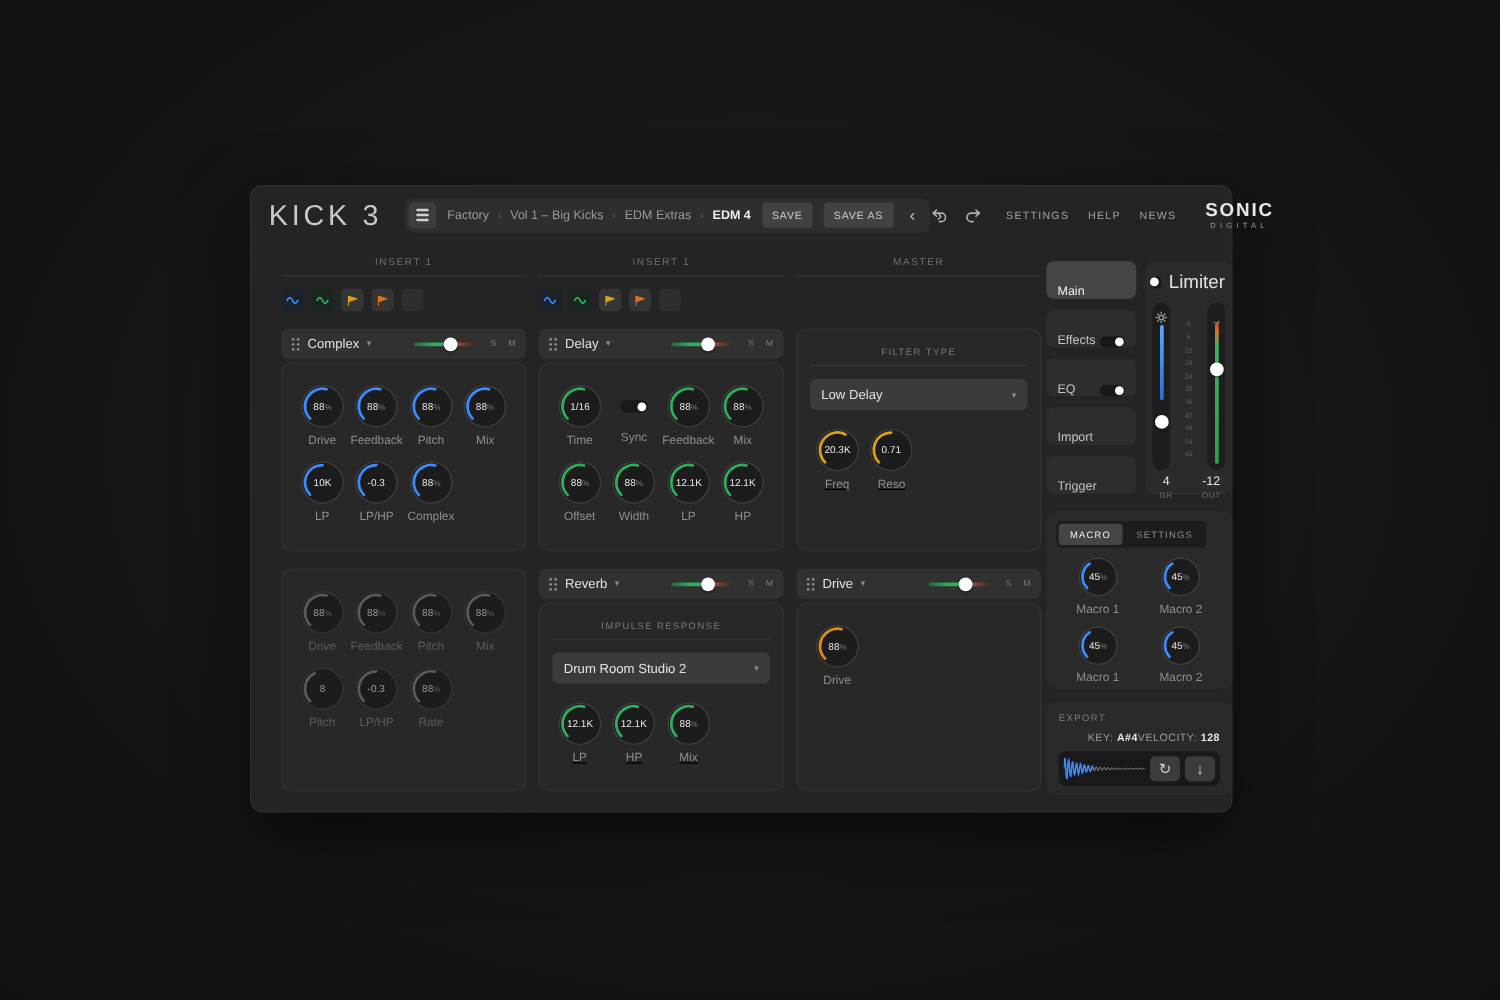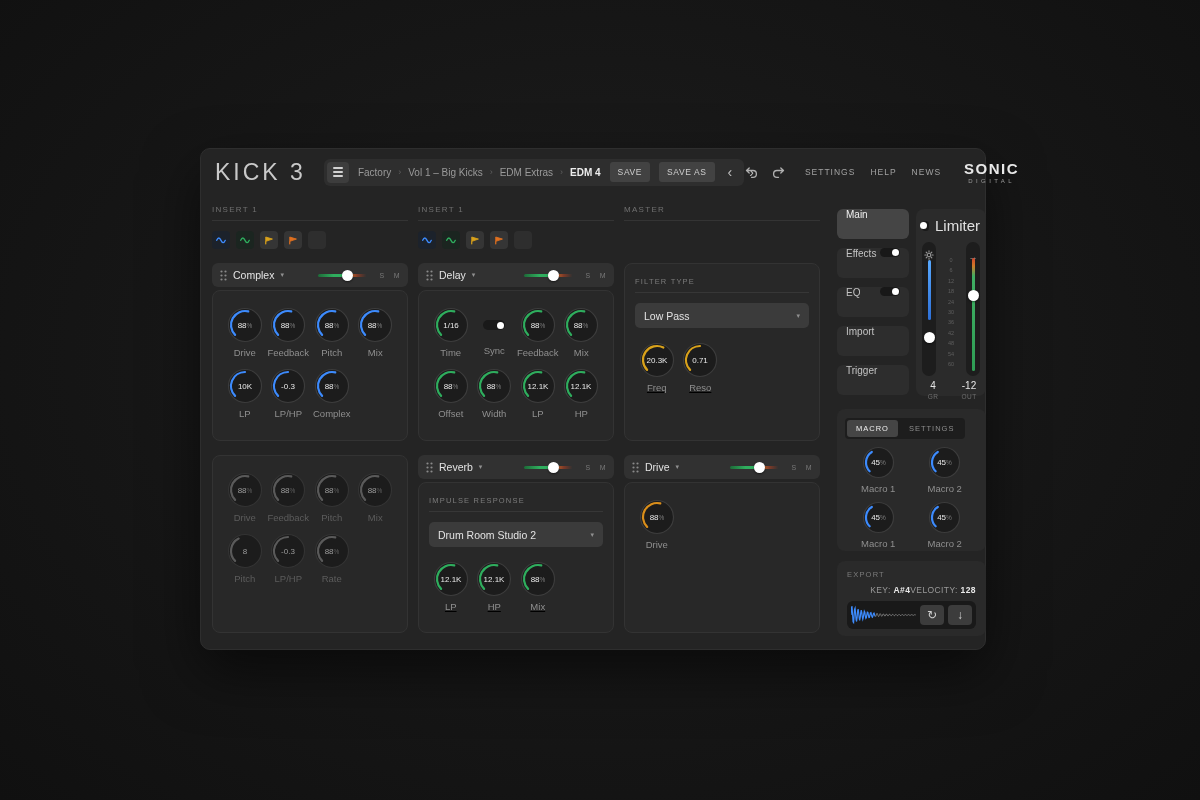--- a/index.html
+++ b/index.html
@@ -25,21 +25,21 @@
   .crumb-sep{color:#5f5f5f;font-size:9px;}
   .btn-save{background:#424242;color:#cfcfcf;font-size:8.5px;letter-spacing:.6px;padding:5px 8px;border-radius:3px;flex:none;cursor:pointer;}
   .chev{color:#c0c0c0;font-size:14px;padding:0 4px;cursor:pointer;line-height:1;}
   .topmenu{margin-left:auto;display:flex;align-items:center;gap:15px;}
   .undo-redo{display:flex;gap:12px;margin-right:4px;}
   .menu-item{font-size:8.5px;letter-spacing:1px;color:#a2a2a2;cursor:pointer;}
   .brand{text-align:center;margin-left:8px;}
   .brand-line1{font-size:15px;font-weight:bold;letter-spacing:1.5px;color:#e8e8e8;line-height:1;}
   .brand-line2{font-size:6px;letter-spacing:3.4px;color:#9a9a9a;margin-top:2px;}
   
-  .main{position:absolute;left:11px;top:56px;display:grid;grid-template-columns:repeat(3,196px);gap:10px;}
+  .main{position:absolute;left:24px;top:56px;display:grid;grid-template-columns:repeat(3,196px);gap:10px;text-align:center;}
   .col-label{font-size:8px;letter-spacing:1.3px;color:#707070;padding-bottom:6px;border-bottom:1px solid #343434;}
   .slots{display:flex;gap:6px;margin:10px 0 14px;height:18px;}
   .slot{width:18px;height:18px;border-radius:4px;display:flex;align-items:center;justify-content:center;cursor:pointer;}
   
   .panel{height:178px;display:flex;flex-direction:column;}
   .panel + .panel{margin-top:14px;}
   .phead{height:24px;background:#313131;border-radius:6px;display:flex;align-items:center;padding:0 8px;gap:6px;margin-bottom:3px;flex:none;}
   .ptitle{font-size:10.5px;color:#e3e3e3;white-space:nowrap;cursor:pointer;}
   .caret{font-size:7px;color:#909090;cursor:pointer;}
   .pslider{margin-left:auto;position:relative;width:52px;height:11px;flex:none;cursor:pointer;}
@@ -57,21 +57,21 @@
   .panel.muted .klabel{color:#5c5c5c;}
   .sec-label{font-size:7.5px;letter-spacing:1.2px;color:#7c7c7c;padding:3px 0 6px;border-bottom:1px solid #373737;}
   .select{margin-top:10px;height:25px;background:#3b3b3b;border-radius:5px;display:flex;align-items:center;padding:0 9px;font-size:10.5px;color:#e2e2e2;cursor:pointer;}
   .select .caret{margin-left:auto;}
   .mini-toggle{width:22px;height:10px;background:#191919;border-radius:6px;position:relative;margin:13px 0;cursor:pointer;}
   .mini-toggle::after{content:'';position:absolute;right:1.5px;top:1.5px;width:7px;height:7px;border-radius:50%;background:#fff;}
   
   .right{position:absolute;left:636px;top:60px;width:149px;}
   .right-top{display:flex;gap:7px;}
   .nav{display:flex;flex-direction:column;gap:9px;width:72px;}
-  .nav-btn{height:30px;background:#2d2d2d;border-radius:6px;display:flex;align-items:flex-start;justify-content:space-between;padding:0 9px;font-size:10px;color:#c3c3c3;box-sizing:border-box;cursor:pointer;}
+  .nav-btn{height:30px;background:#2d2d2d;border-radius:6px;display:flex;align-items:flex-end;justify-content:space-between;padding:0 9px;font-size:10px;color:#c3c3c3;box-sizing:border-box;cursor:pointer;}
   .nav-btn.active{background:#454545;color:#f0f0f0;}
   .tgl{width:20px;height:9px;background:#181818;border-radius:5px;position:relative;flex:none;}
   .tgl::after{content:'';position:absolute;right:1px;top:1px;width:7px;height:7px;border-radius:50%;background:#fff;}
   .limiter{width:70px;height:187px;background:#2b2b2b;border-radius:8px;padding:8px 6px 6px;box-sizing:border-box;}
   .lim-head{display:flex;align-items:center;gap:6px;}
   .lim-title{font-size:15px;color:#e0e0e0;}
   .meters{display:flex;margin-top:8px;height:134px;}
   .mtrack{width:14px;background:#1d1d1d;border-radius:7px;position:relative;flex:none;cursor:pointer;}
   .mticks{flex:1;display:flex;flex-direction:column;justify-content:space-between;align-items:center;padding:15px 0 9px;font-size:5.5px;color:#5e5e5e;}
   .micon{position:absolute;top:4px;left:0;width:14px;text-align:center;color:#999;}
@@ -481,21 +481,21 @@
           </div>
         </div>
       </div>
       <div>
         <div class="col-label">MASTER</div>
         <div class="slots"></div>
         <div class="panel">
           <div class="pbody">
             <div class="sec-label">FILTER TYPE</div>
             <div class="select">
-              <span>Low Pass</span>
+              <span>Low Delay</span>
               <span class="caret">▾</span>
             </div>
             <div class="kgrid tight">
               <div class="kcell">
                 <svg width="36" height="36" viewBox="0 0 36 36">
                   <circle cx="18" cy="18" r="16.5" fill="#1c1c1c" stroke="#3c3c3c" stroke-width="1.2"></circle>
                   <path d="M 8.10 27.90 A 14 14 0 0 1 24.36 5.53" stroke="#d9a21b" stroke-width="2.2" fill="none" stroke-linecap="round"></path>
                   <text x="18" y="20.8" text-anchor="middle" font-size="8" font-family="Liberation Sans, DejaVu Sans, sans-serif" fill="#e8e8e8">20.3K<tspan font-size="6.5" fill="#7c7c7c"></tspan></text>
                 </svg>
                 <div class="klabel">Freq</div>

